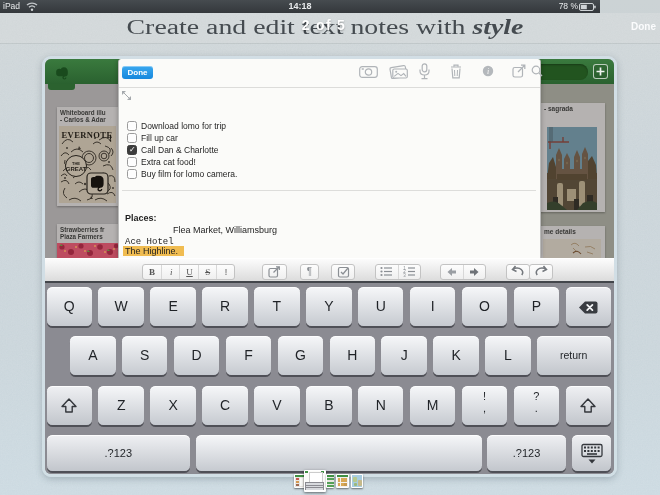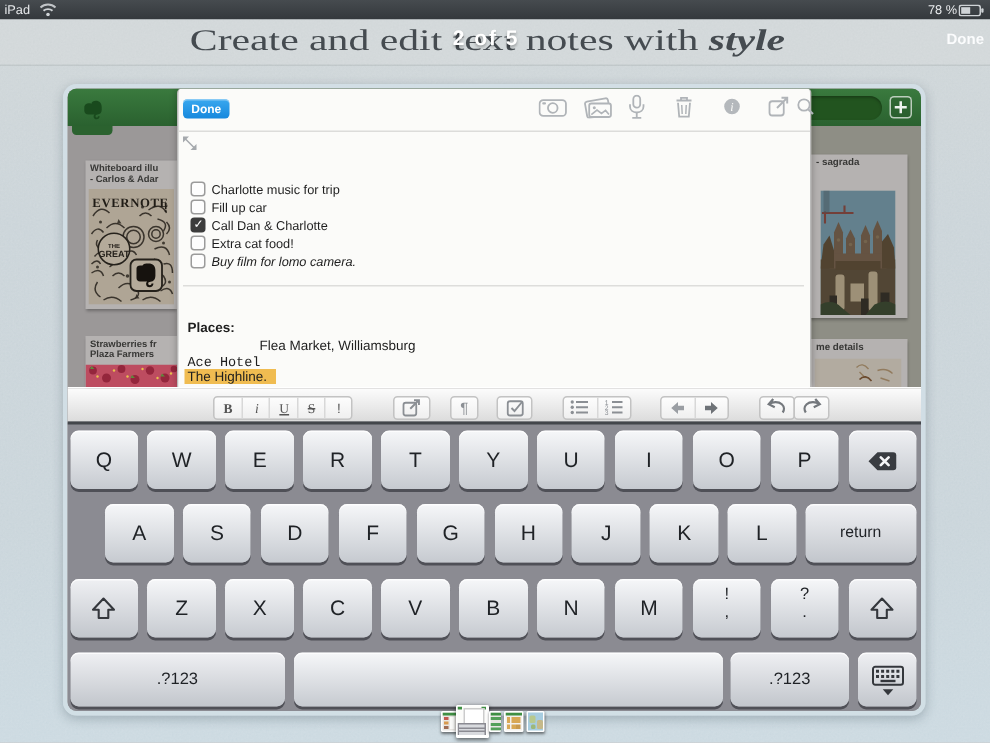--- a/index.html
+++ b/index.html
@@ -2,21 +2,21 @@
 <html><head>
 <meta charset="utf-8">
 <style>
   html,body{margin:0;padding:0;}
   body{width:660px;height:495px;overflow:hidden;position:relative;
        font-family:"Liberation Sans",sans-serif;
        background:linear-gradient(180deg,#ccd3d5 0%,#c7d1d6 30%,#c6d2d8 70%,#c8d7df 100%);}
   .abs{position:absolute;}
 
   
-  #statusbar{left:0;top:0;width:660px;height:13px;
+  #statusbar{left:0;top:0;width:600px;height:13px;
     background:linear-gradient(#464b4f,#34383c);color:#e8eaec;font-size:9px;font-weight:bold;}
   #statusbar .left{position:absolute;left:3px;top:1px;}
   #statusbar .mid{position:absolute;left:0;right:0;top:1px;text-align:center;}
   #statusbar .right{position:absolute;right:3px;top:1px;}
 
   
   #headband{left:0;top:13px;width:660px;height:30px;
      background:#ced4d6;border-bottom:1px solid #b9c1c3;}
   #headline{left:-5px;top:16px;width:660px;text-align:center;
      font-family:"Liberation Serif",serif;font-size:20px;color:#454b50;
@@ -88,20 +88,21 @@
 <body>
   <div class="abs" id="statusbar">
     <span class="left" style="font-weight:normal;font-size:8.5px;">iPad</span>
     <svg style="position:absolute;left:26px;top:2px;" width="12" height="9" viewBox="0 0 12 9">
       <g fill="none" stroke="#cfd3d6" stroke-width="1.3">
         <path d="M1 3 C3.8 0.4 8.2 0.4 11 3" opacity="0.9"></path>
         <path d="M3 5.2 C4.7 3.7 7.3 3.7 9 5.2"></path>
       </g>
       <circle cx="6" cy="7.7" r="1.2" fill="#cfd3d6"></circle>
     </svg>
+    <span class="mid">14:18</span>
     <span class="right" style="right:22px;font-weight:normal;font-size:8.5px;">78 %</span>
     <svg style="position:absolute;right:4px;top:2.5px;" width="17" height="8" viewBox="0 0 17 8">
       <rect x="0.5" y="0.5" width="14" height="7" rx="1.5" fill="none" stroke="#cfd3d6" stroke-width="1"></rect>
       <rect x="1.8" y="1.8" width="6" height="4.4" fill="#cfd3d6"></rect>
       <rect x="15.2" y="2.5" width="1.5" height="3" rx="0.7" fill="#cfd3d6"></rect>
     </svg>
   </div>
   <div class="abs" id="headband"></div>
   <svg class="abs" style="left:0;top:13px;opacity:0.35;" width="660" height="482">
     <filter id="nz">
@@ -281,29 +282,29 @@
             <rect x="1" y="3.5" width="9.5" height="9.5" rx="1.8" fill="none" stroke="#b0b4b8" stroke-width="1.2"></rect>
             <path d="M6 8 L12.5 1.5 M9 1.2 L12.8 1.2 L12.8 5" fill="none" stroke="#b0b4b8" stroke-width="1.3"></path>
           </svg>
       <svg style="position:absolute;left:412px;top:6px;" width="12" height="12" viewBox="0 0 12 12">
             <circle cx="5" cy="5" r="3.8" fill="none" stroke="#b0b4b8" stroke-width="1.2"></circle>
             <line x1="7.8" y1="7.8" x2="11" y2="11" stroke="#b0b4b8" stroke-width="1.4"></line>
           </svg>
       </div>
       <div class="abs" id="donebtn">Done</div>
       <div class="chk" style="top:61.5px;"></div>
-        <div class="itext" style="top:62px;">Charlotte music for trip</div>
+        <div class="itext" style="top:62px;">Download lomo for trip</div>
       <div class="chk" style="top:73.6px;"></div>
         <div class="itext" style="top:74.1px;">Fill up car</div>
       <div class="chk on" style="top:85.7px;"></div>
         <div class="itext" style="top:86.2px;">Call Dan &amp; Charlotte</div>
       <div class="chk" style="top:97.8px;"></div>
         <div class="itext" style="top:98.3px;">Extra cat food!</div>
       <div class="chk" style="top:109.9px;"></div>
-        <div class="itext" style="top:110.4px;font-style:italic;">Buy film for lomo camera.</div>
+        <div class="itext" style="top:110.4px;">Buy film for lomo camera.</div>
       <div class="abs" id="notehr"></div>
       <div class="abs" id="hl"></div>
       <div class="ptext" style="top:153.5px;font-weight:bold;">Places:</div>
       <div class="ptext" style="top:165.5px;padding-left:48px;">Flea Market, Williamsburg</div>
       <div class="ptext" style="top:177.5px;font-family:Liberation Mono, monospace;">Ace Hotel</div>
       <div class="ptext" style="top:187px;">The Highline.</div>
     </div>
 
     <div class="abs" id="fbar">
       <div class="fbtn" style="left:97px;width:91px;">

